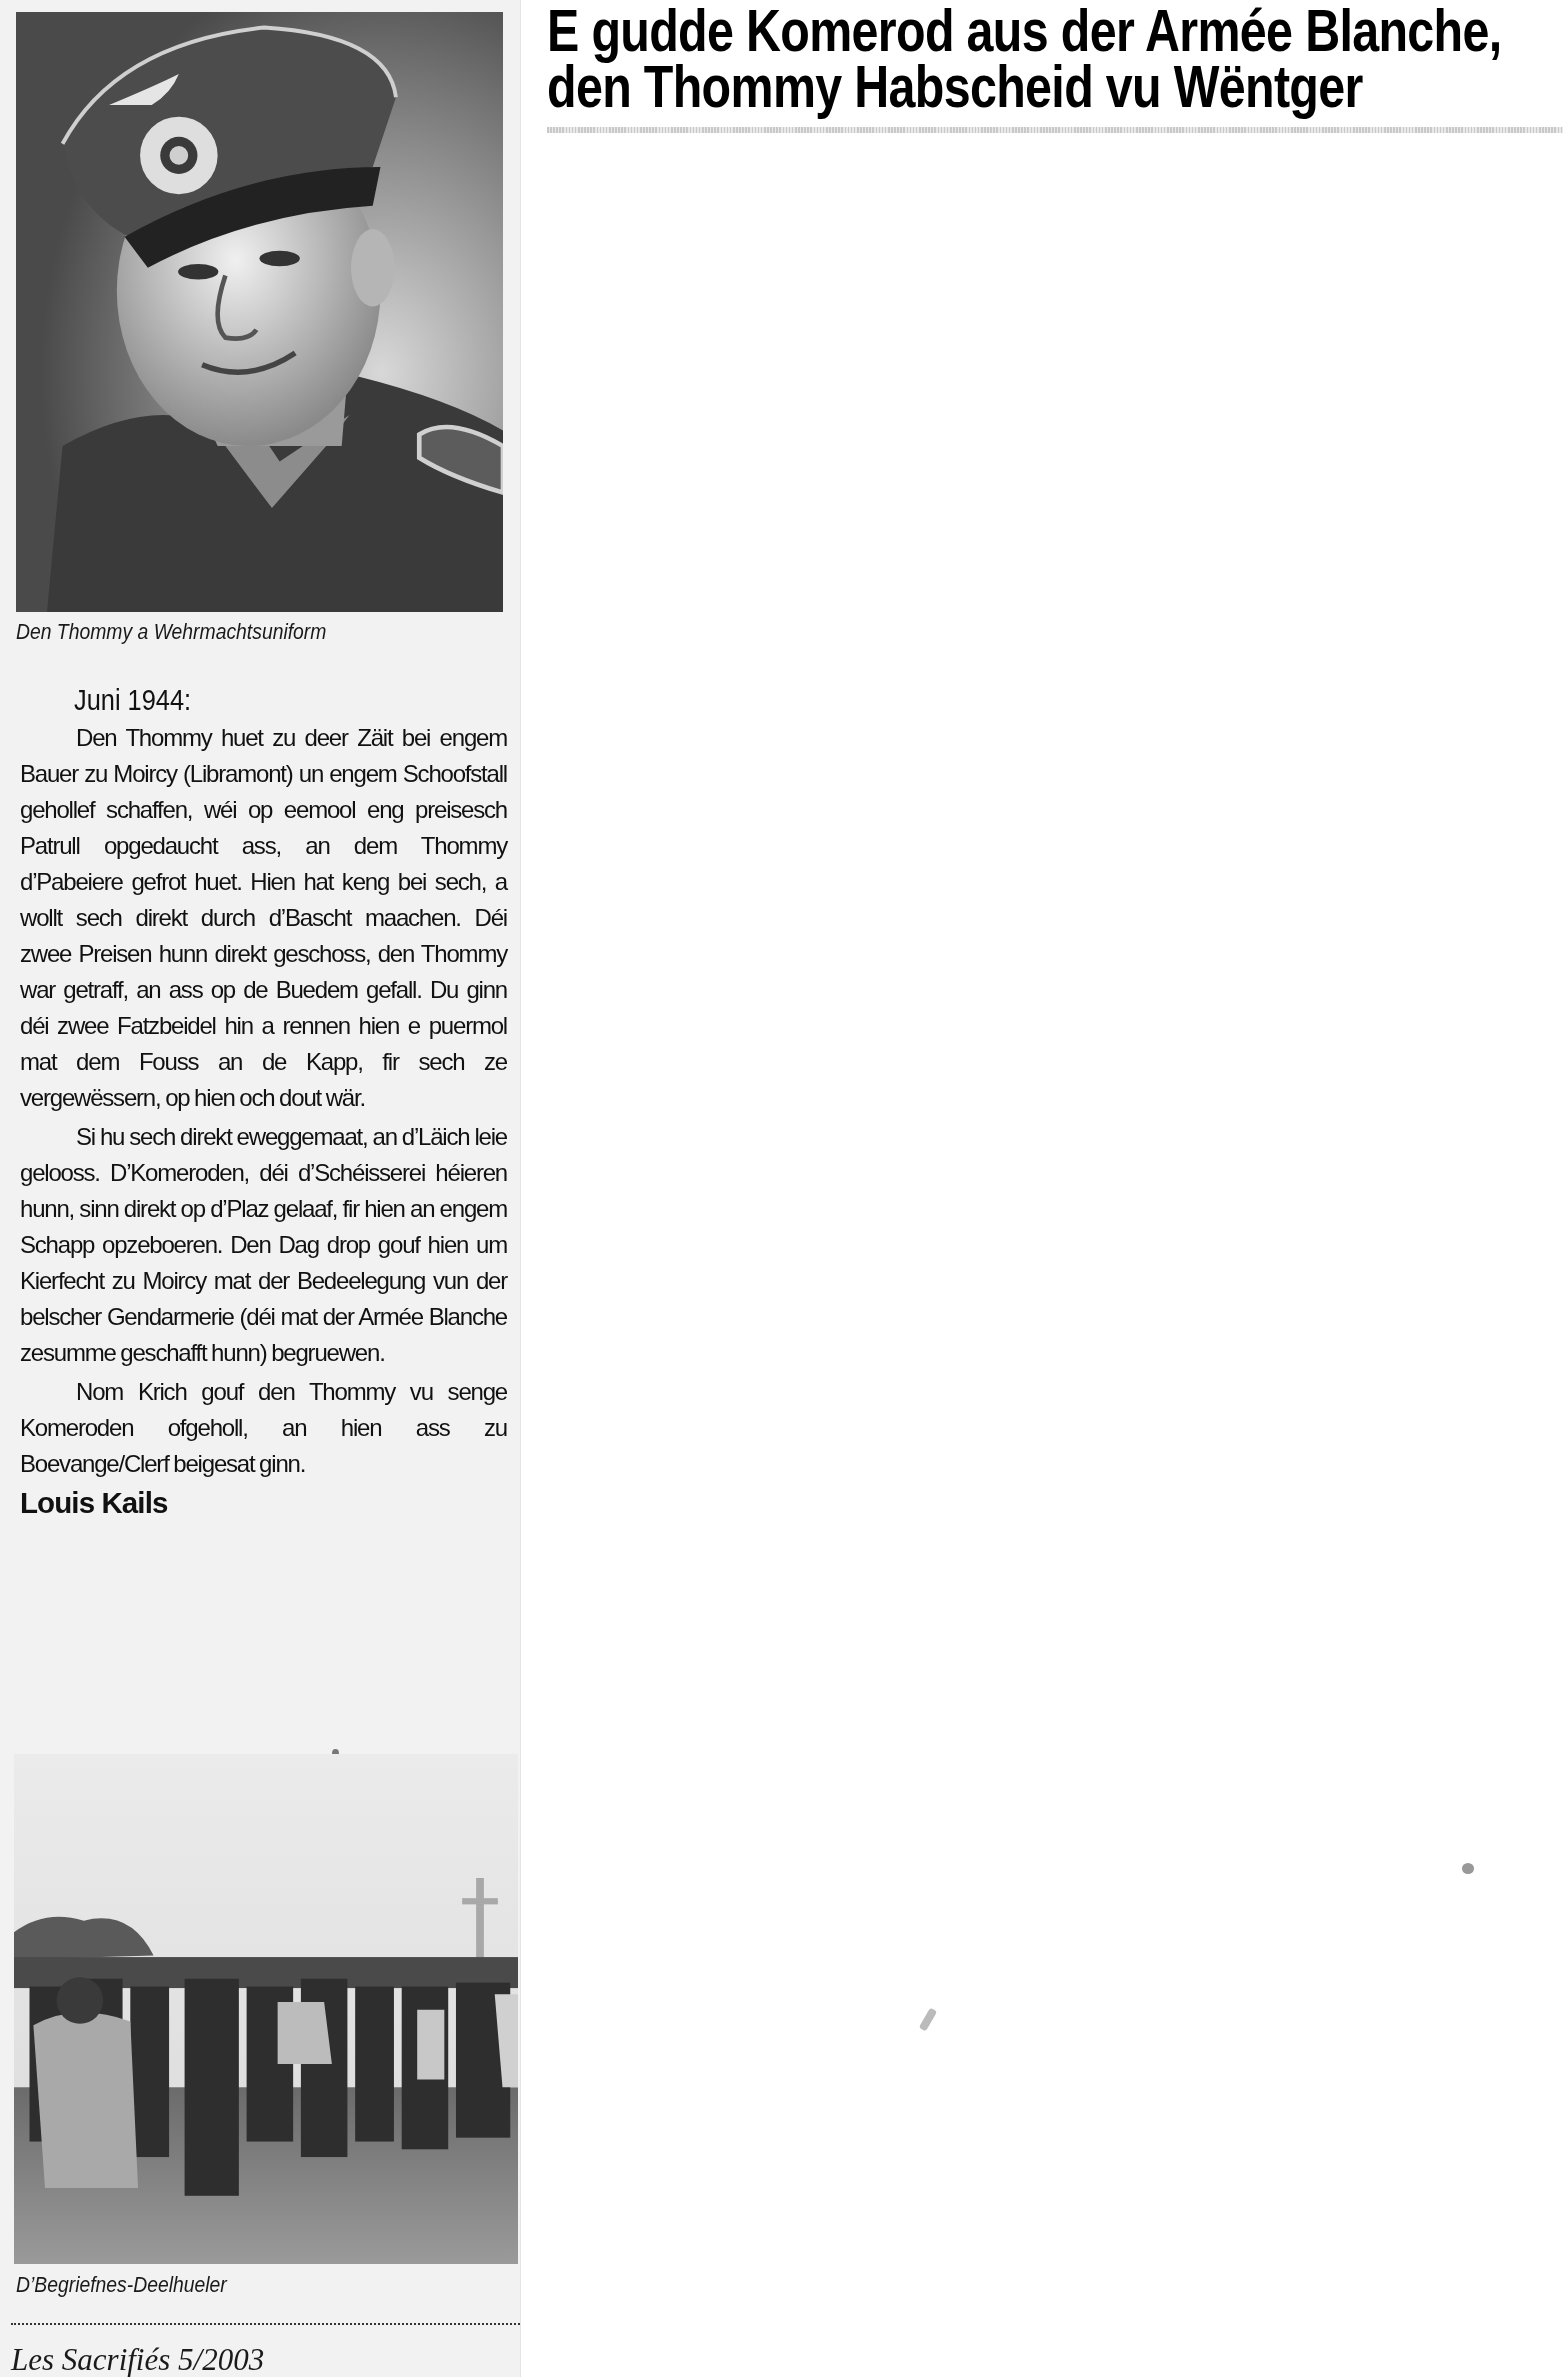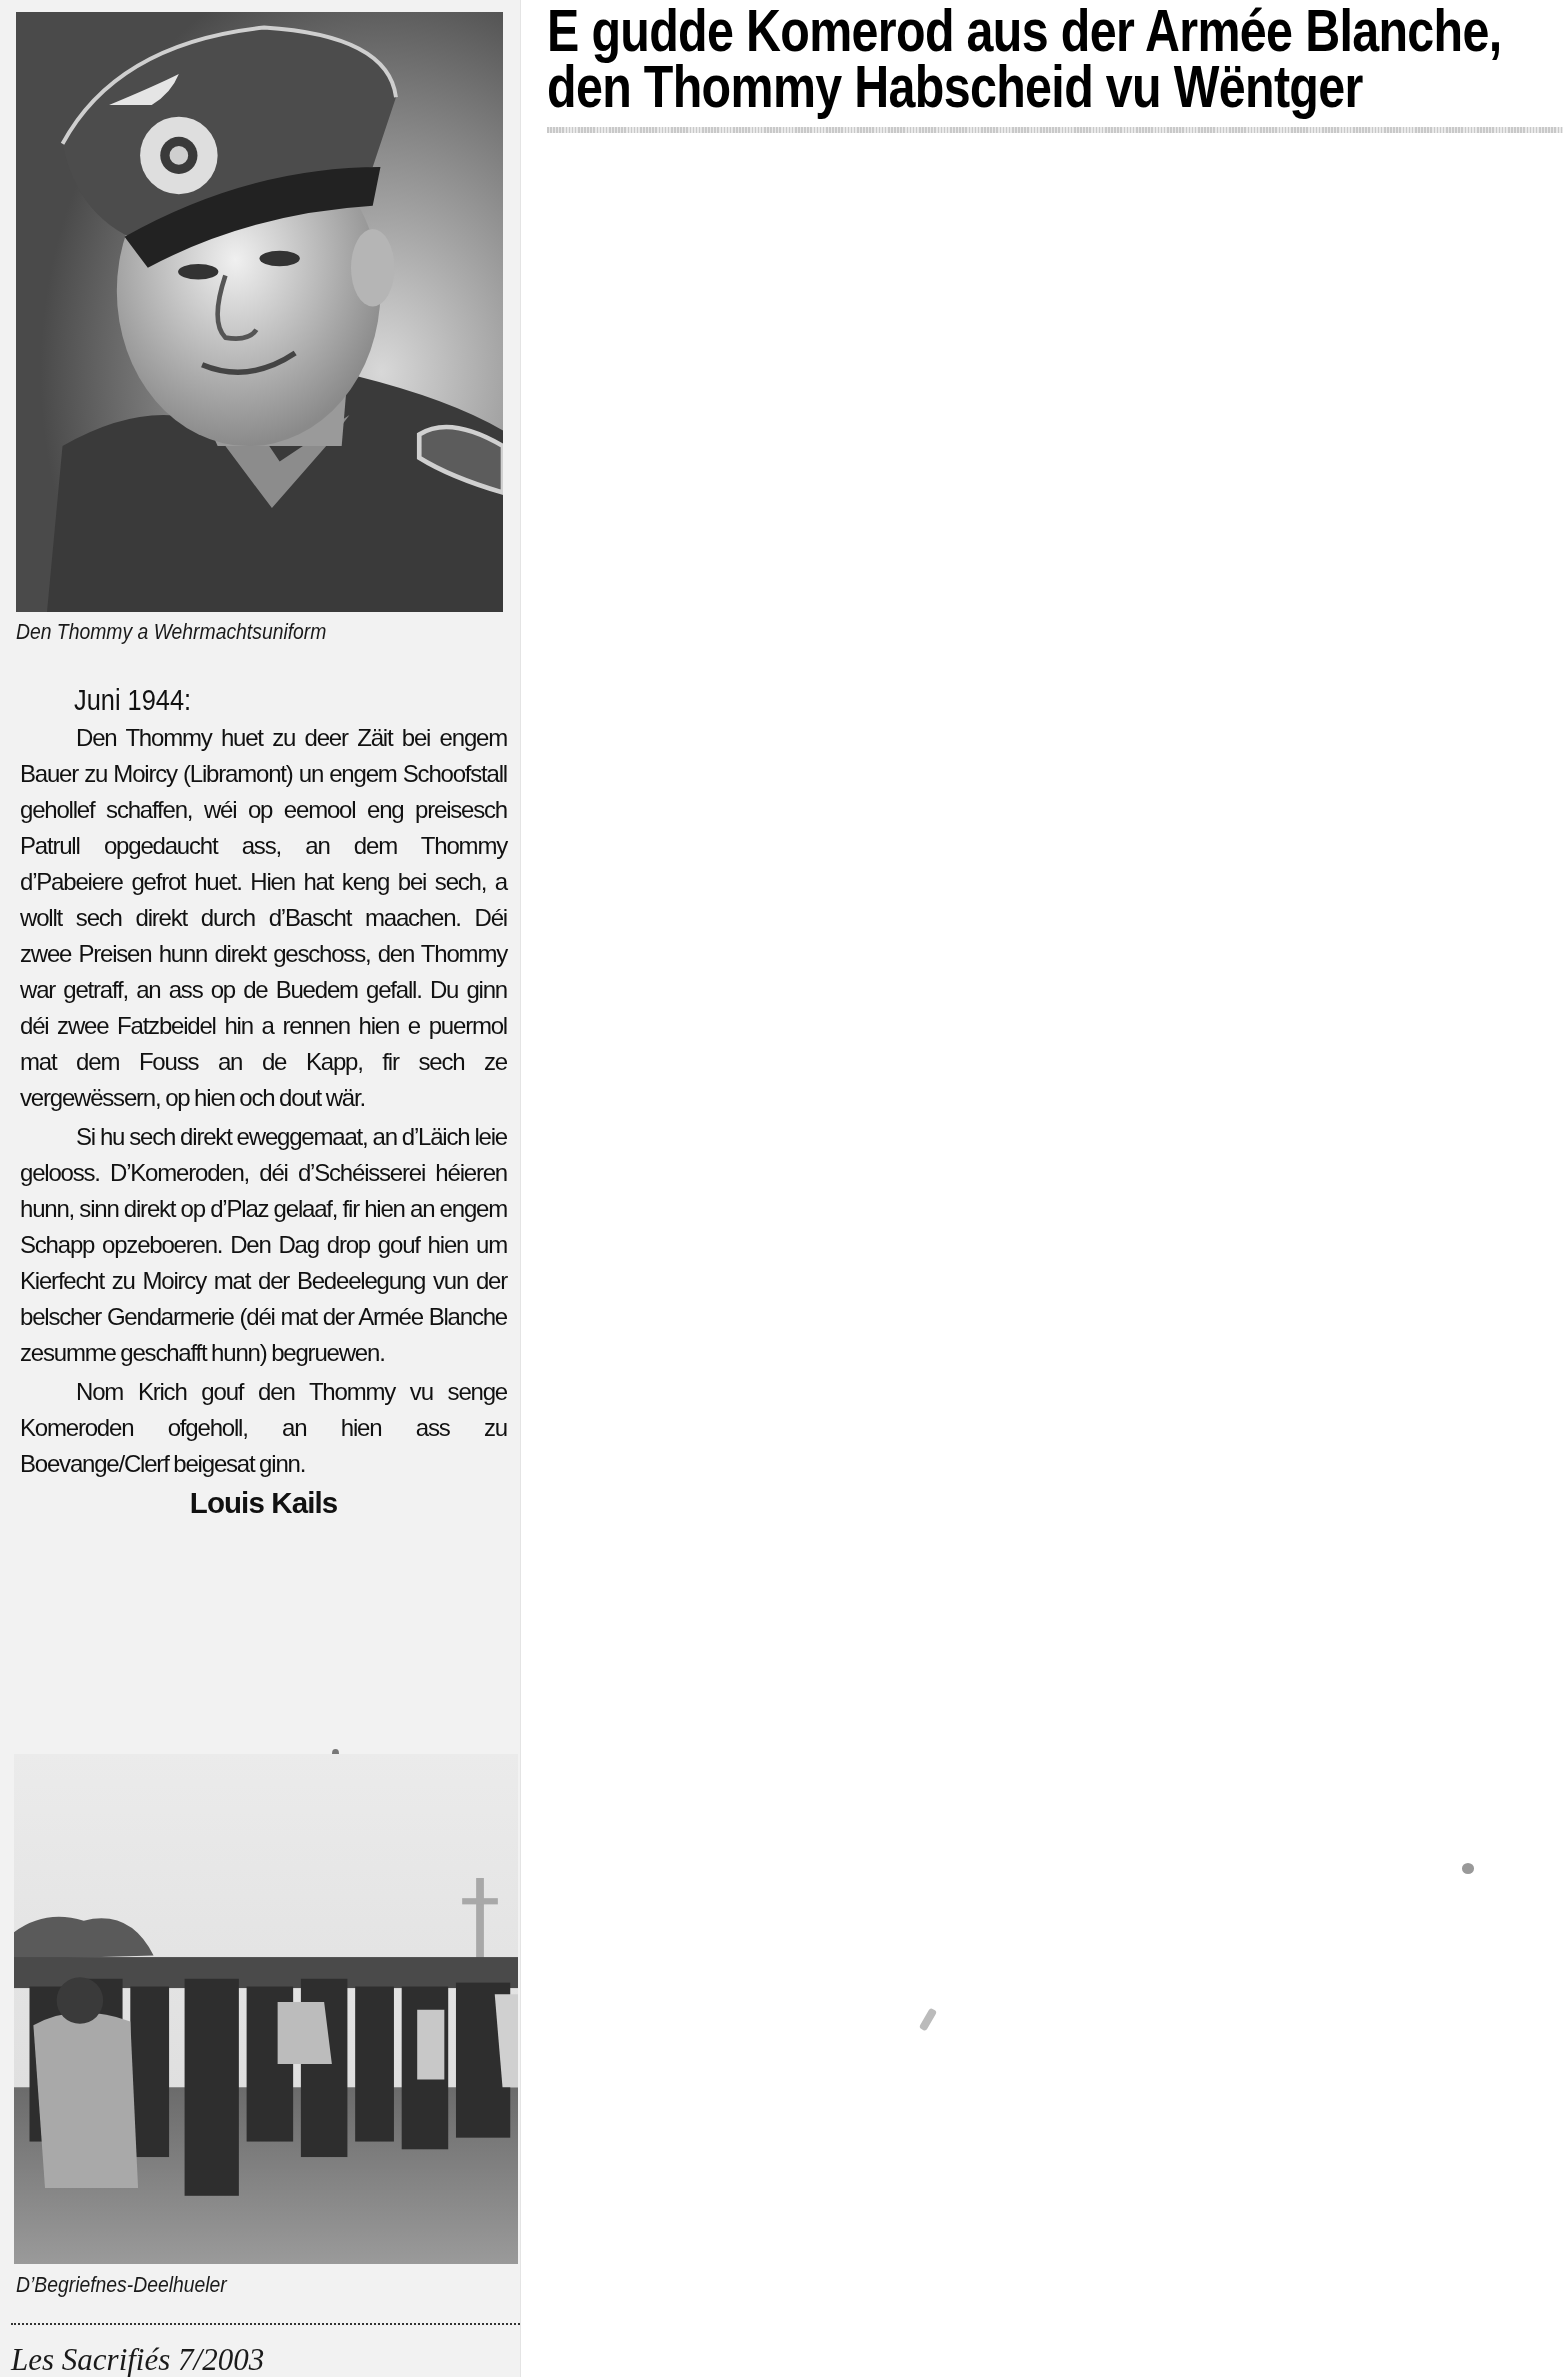--- a/index.html
+++ b/index.html
@@ -36,21 +36,21 @@
   .date {
     font-size: 29.5px; line-height: 36px; margin-left: 54px; margin-bottom: 1.6px;
     transform: scaleX(0.86); transform-origin: left center; white-space: nowrap;
   }
   .para {
     font-size: 24px; line-height: 36px; text-align: justify;
     margin: 0 0 3.1px 0; letter-spacing: -1.2px; word-spacing: -0.8px;
     text-indent: 56px;
   }
   .signature {
-    font-weight: bold; font-size: 29.5px; line-height: 36px; text-align: center;
+    font-weight: bold; font-size: 29.5px; line-height: 36px; text-align: left;
     letter-spacing: -0.9px; margin-top: 1.6px;
   }
   .speck { position: absolute; background: #777; border-radius: 50%; }
   .group {
     left: 14px; top: 1754px; width: 504px; height: 510px;
     background-color: #bdbdbd;
   }
   .dotted-rule {
     position: absolute; left: 11px; top: 2323px; width: 509px; height: 0;
     border-top: 2.3px dotted #333;
@@ -177,17 +177,17 @@
     <path d="M25 350 Q80 320 150 345 L160 560 L40 560 Z" fill="#a9a9a9"></path>
     <circle cx="85" cy="318" r="30" fill="#3a3a3a"></circle>
     <path d="M340 320 L400 320 L410 400 L340 400 Z" fill="#bcbcbc"></path>
     <path d="M520 330 L555 330 L555 420 L520 420 Z" fill="#c8c8c8"></path>
     <path d="M620 310 L650 310 L650 430 L630 430 Z" fill="#d0d0d0"></path>
   </svg>
 </div>
 <div class="caption caption-2">D’Begriefnes-Deelhueler</div>
 
 <div class="dotted-rule"></div>
-<div class="footer-credit">Les Sacrifiés 7/2003</div>
+<div class="footer-credit">Les Sacrifiés 5/2003</div>
 
 <div class="speck" style="left:1462px; top:1863px; width:12.4px; height:11px; background:#999;"></div>
 <div class="speck" style="left:924px; top:2008px; width:7.8px; height:23px; background:#bbb; border-radius:3.1px; transform:rotate(30deg);"></div>
 
 
 </body></html>

